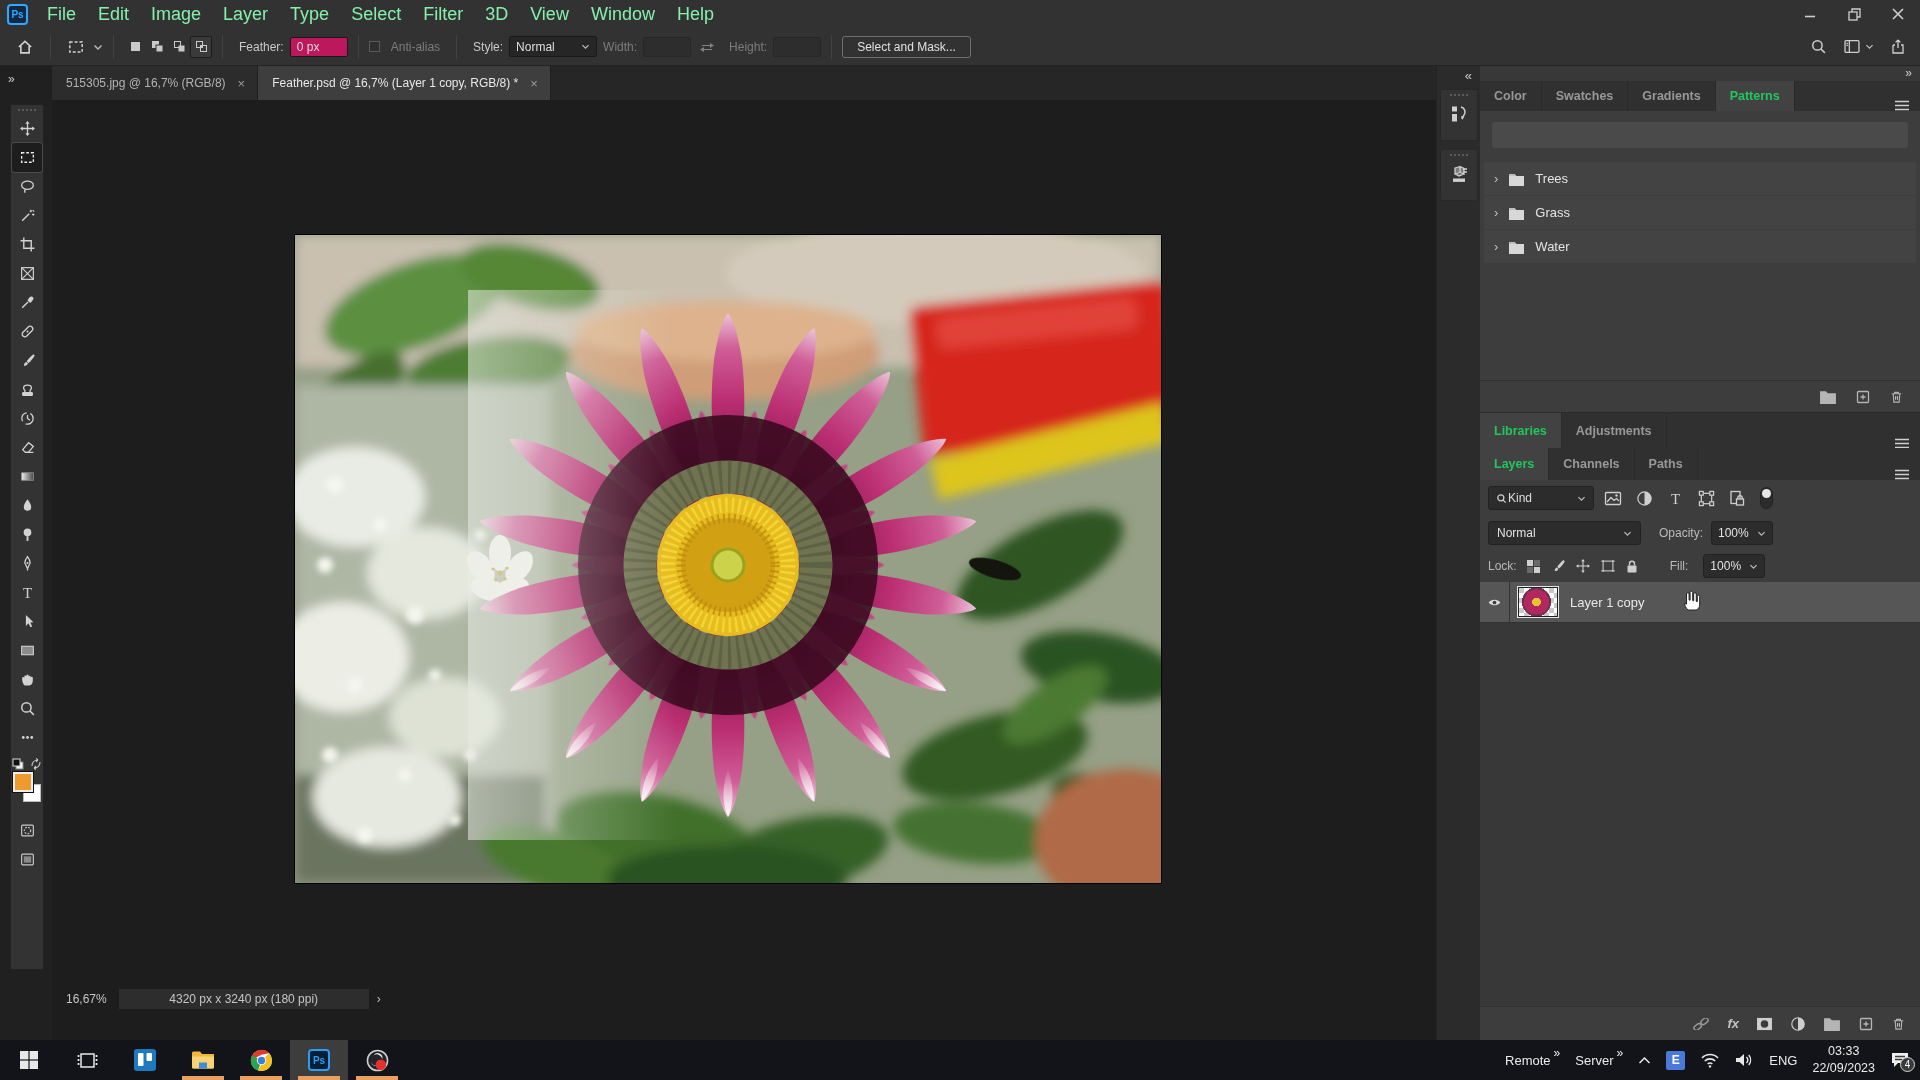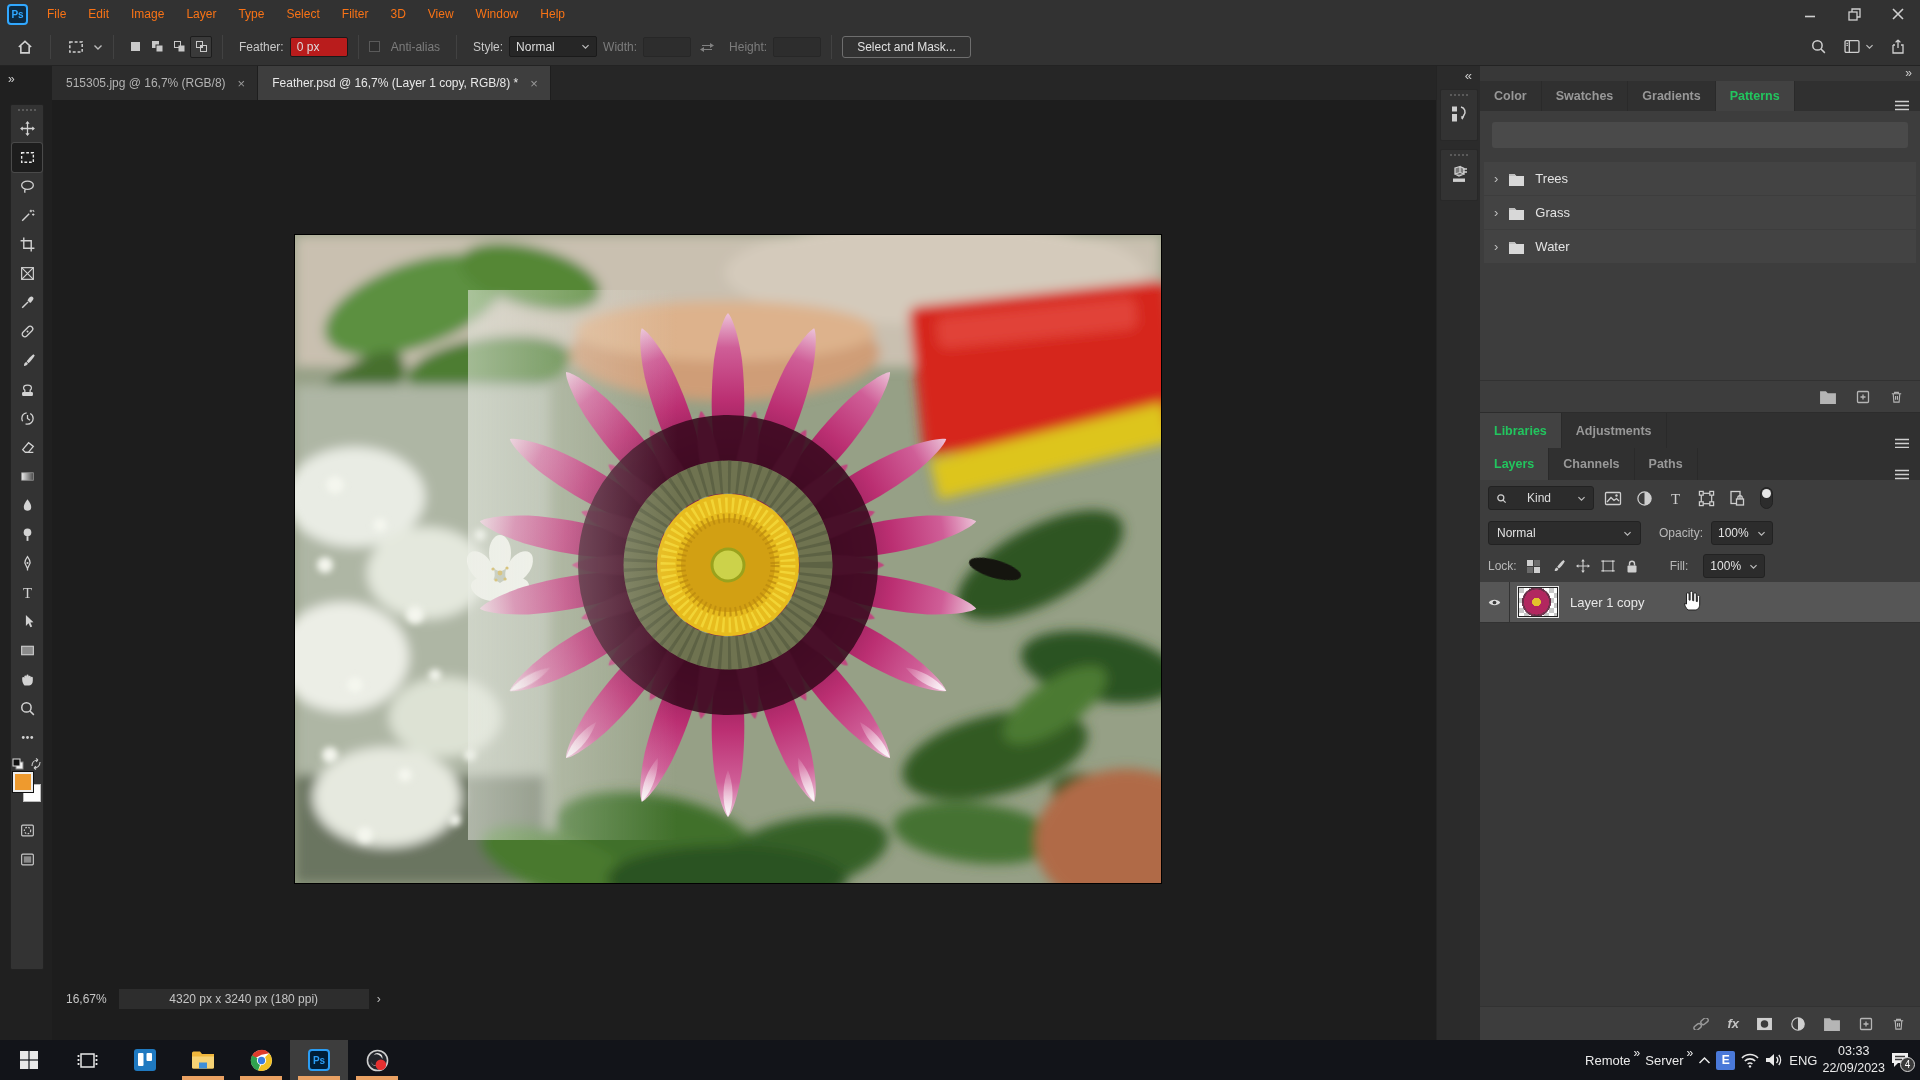--- a/index.html
+++ b/index.html
@@ -6,31 +6,31 @@
   html,body { width:1920px; height:1080px; overflow:hidden; background:#1e1e1e;
     font-family:"Liberation Sans", sans-serif; color:#d9d9d9; }
   .abs { position:absolute; }
   .row { display:flex; align-items:center; }
   svg { display:block; }
 
   
   #menubar { left:0; top:0; width:1920px; height:28px; background:#323232; display:flex; align-items:center; z-index:5; }
   #ps-logo { width:21px; height:21px; margin:0 8px 0 7px; border:2px solid #31a8ff; border-radius:4px;
     background:#0d2a42; color:#31a8ff; font-size:10px; font-weight:bold; display:flex; align-items:center; justify-content:center; }
-  .menu-item { padding:0 11px; font-size:12px; color:#f97316; height:28px; display:flex; align-items:center; }
+  .menu-item { padding:0 11px; font-size:18px; color:#86efac; height:28px; display:flex; align-items:center; }
   #win-controls { margin-left:auto; display:flex; }
   .win-btn { width:44px; height:26px; display:flex; align-items:center; justify-content:center; }
 
   
   #optionsbar { left:0; top:28px; width:1920px; height:38px; background:#323232; border-bottom:1px solid #232323;
     display:flex; align-items:center; padding-left:10px; }
   .sep { width:1px; height:24px; background:#424242; margin:0 10px; }
   .opt-label { font-size:12px; color:#c9c9c9; margin:0 6px; }
   .opt-label.dim { color:#7c7c7c; }
-  .opt-input { width:58px; height:20px; background:#b91c1c; border:1px solid #1a1a1a; border-radius:2px;
+  .opt-input { width:58px; height:20px; background:#be185d; border:1px solid #1a1a1a; border-radius:2px;
     font-size:12px; color:#ddd; display:flex; align-items:center; padding-left:6px; }
   .opt-input.disabled { background:#2d2d2d; border-color:#272727; width:48px; }
   .opt-select { height:21px; background:#262626; border:1px solid #1a1a1a; border-radius:2px; font-size:12px; color:#ddd;
     display:flex; align-items:center; padding:0 6px; gap:10px; }
   .checkbox { width:11px; height:11px; border:1px solid #5a5a5a; background:#2e2e2e; margin-right:5px; }
   #btn-select-mask { border:1px solid #6e6e6e; border-radius:3px; padding:3px 14px; font-size:12px; color:#e0e0e0; }
   .selmode { width:22px; height:22px; display:flex; align-items:center; justify-content:center; }
   .selmode.boxed { border:1px solid #1d1d1d; background:#3a3a3a; border-radius:2px; }
   #opt-right { margin-left:auto; display:flex; align-items:center; gap:16px; padding-right:14px; }
 
@@ -81,21 +81,21 @@
 
   #libraries-section { position:absolute; left:0; top:346px; width:440px; height:36px; background:#383838; border-top:1px solid #2c2c2c; }
   #libraries-section .ptabs { height:36px; }
   #libraries-section .ptab { height:36px; }
 
   #layers-section { position:absolute; left:0; top:382px; width:440px; height:592px; }
   #layers-ctrl { background:#3d3d3d; }
   .lrow { display:flex; align-items:center; padding:0 8px; }
   #kind-row { height:36px; gap:7px; }
   #kind-select { width:106px; height:24px; background:#2c2c2c; border:1px solid #222; border-radius:3px;
-    display:flex; align-items:center; gap:20px; padding:0 7px; font-size:12px; color:#ddd; }
+    display:flex; align-items:center; gap:1px; padding:0 7px; font-size:12px; color:#ddd; }
   #kind-select .chev { margin-left:auto; }
   .fbtn { width:24px; height:24px; display:flex; align-items:center; justify-content:center; }
   #filter-toggle { width:13px; height:22px; background:#2c2c2c; border:1px solid #222; border-radius:7px; position:relative; margin-left:4px; }
   #filter-toggle .ball { position:absolute; left:1px; top:1px; width:9px; height:9px; border-radius:50%; background:#e6e6e6; }
   #blend-row { height:34px; }
   #blend-select { width:153px; height:24px; background:#2c2c2c; border:1px solid #222; border-radius:3px;
     display:flex; align-items:center; padding:0 8px; font-size:12px; color:#e2e2e2; }
   #blend-select .chev { margin-left:auto; }
   .small-label { font-size:12px; color:#b9b9b9; }
   .valbox { height:24px; background:#2c2c2c; border:1px solid #222; border-radius:3px; display:flex; align-items:center;
@@ -127,21 +127,21 @@
       radial-gradient(#f2f5ea 1.2px, rgba(0,0,0,0) 1.6px),
       radial-gradient(#e8eedd 1px, rgba(0,0,0,0) 1.4px),
       linear-gradient(#74904f, #546f33);
     background-size:7px 6px, 9px 8px, 100% 100%; }
 
   
   #taskbar { left:0; top:1040px; width:1920px; height:40px; background:#121419; display:flex; align-items:center; z-index:6; }
   .tb-cell { width:58px; height:40px; display:flex; align-items:center; justify-content:center; position:relative; }
   .tb-cell.active { background:#3d3d3d; }
   .tb-underline { position:absolute; bottom:0; left:8px; width:42px; height:4px; background:#e9a163; }
-  #tray { margin-left:auto; display:flex; align-items:center; gap:5px; padding-right:10px; font-size:13px; color:#eaeaea; }
+  #tray { margin-left:auto; display:flex; align-items:center; gap:15px; padding-right:10px; font-size:13px; color:#eaeaea; }
   .tray-exp { position:relative; top:-8px; font-size:12px; margin-left:3px; }
   #clock { text-align:center; font-size:12.5px; line-height:1.35; }
   #notif { position:relative; }
   #notif-badge { position:absolute; right:-5px; bottom:-3px; width:15px; height:15px; border-radius:50%;
     background:#3a3a3a; border:1px solid #d8d8d8; color:#fff; font-size:10px; display:flex; align-items:center; justify-content:center; }
 </style>
 </head>
 <body>
 
 <div id="menubar" class="abs">

